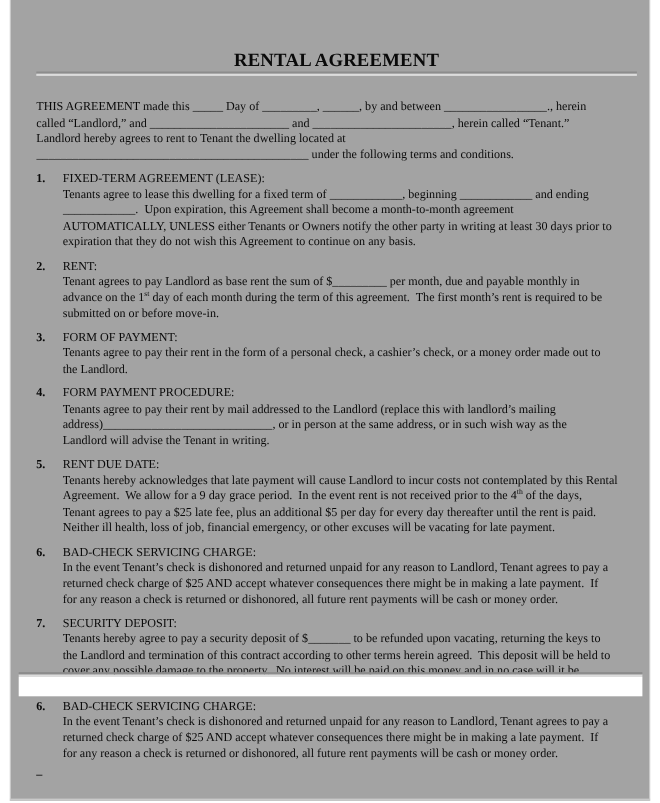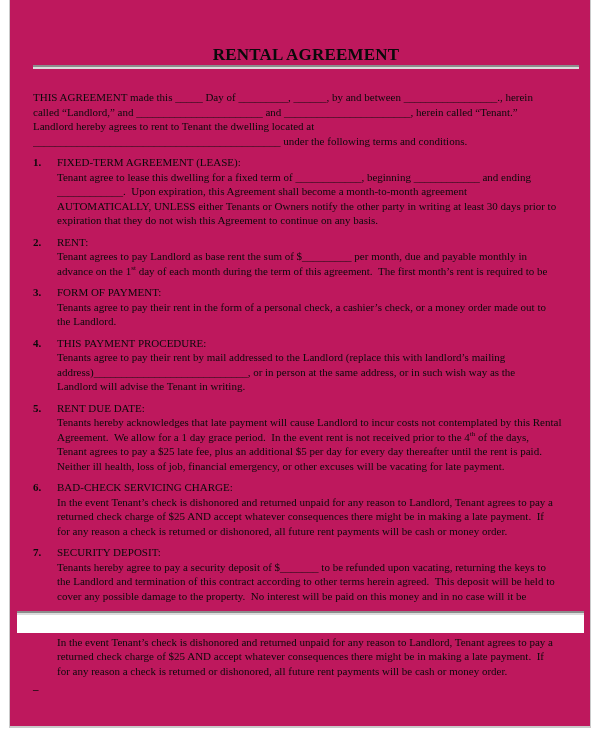--- a/index.html
+++ b/index.html
@@ -9,21 +9,21 @@
     height: 730px;
     background: #ffffff;
     overflow: hidden;
   }
   .sheet {
     position: absolute;
     top: 0;
     left: 9px;
     right: 9px;
     height: 726px;
-    background: #be185d;
+    background: #a3a3a3;
     border-left: 1px solid #c9c9c9;
     border-right: 1px solid #c9c9c9;
     border-bottom: 2px solid #c9c9c9;
     font-family: "Liberation Serif", "DejaVu Serif", serif;
     font-size: 11px;
     line-height: 14.5px;
     color: #0a0a0a;
   }
   .content {
     padding: 0 11px 0 23px;
@@ -105,61 +105,62 @@
       <div class="line">THIS AGREEMENT made this _____ Day of _________, ______, by and between _________________., herein</div>
       <div class="line">called “Landlord,” and _______________________ and _______________________, herein called “Tenant.”</div>
       <div class="line">Landlord hereby agrees to rent to Tenant the dwelling located at</div>
       <div class="line">_____________________________________________ under the following terms and conditions.</div>
     </div>
 
     <div class="section">
       <div class="num">1.</div>
       <div class="sec-body">
         <div class="heading">FIXED-TERM AGREEMENT (LEASE):</div>
-        <div class="line">Tenant agree to lease this dwelling for a fixed term of ____________, beginning ____________ and ending</div>
+        <div class="line">Tenants agree to lease this dwelling for a fixed term of ____________, beginning ____________ and ending</div>
         <div class="line">____________.  Upon expiration, this Agreement shall become a month-to-month agreement</div>
         <div class="line">AUTOMATICALLY, UNLESS either Tenants or Owners notify the other party in writing at least 30 days prior to</div>
         <div class="line">expiration that they do not wish this Agreement to continue on any basis.</div>
       </div>
     </div>
 
     <div class="section">
       <div class="num">2.</div>
       <div class="sec-body">
         <div class="heading">RENT:</div>
         <div class="line">Tenant agrees to pay Landlord as base rent the sum of $_________ per month, due and payable monthly in</div>
         <div class="line"><span>advance on the 1</span><sup>st</sup><span> day of each month during the term of this agreement.  The first month’s rent is required to be</span></div>
+        <div class="line">submitted on or before move-in.</div>
       </div>
     </div>
 
     <div class="section">
       <div class="num">3.</div>
       <div class="sec-body">
         <div class="heading">FORM OF PAYMENT:</div>
         <div class="line">Tenants agree to pay their rent in the form of a personal check, a cashier’s check, or a money order made out to</div>
         <div class="line">the Landlord.</div>
       </div>
     </div>
 
     <div class="section">
       <div class="num">4.</div>
       <div class="sec-body">
-        <div class="heading">THIS PAYMENT PROCEDURE:</div>
+        <div class="heading">FORM PAYMENT PROCEDURE:</div>
         <div class="line">Tenants agree to pay their rent by mail addressed to the Landlord (replace this with landlord’s mailing</div>
         <div class="line">address)____________________________, or in person at the same address, or in such wish way as the</div>
         <div class="line">Landlord will advise the Tenant in writing.</div>
       </div>
     </div>
 
     <div class="section">
       <div class="num">5.</div>
       <div class="sec-body">
         <div class="heading">RENT DUE DATE:</div>
         <div class="line">Tenants hereby acknowledges that late payment will cause Landlord to incur costs not contemplated by this Rental</div>
-        <div class="line"><span>Agreement.  We allow for a 1 day grace period.  In the event rent is not received prior to the 4</span><sup>th</sup><span> of the days,</span></div>
+        <div class="line"><span>Agreement.  We allow for a 9 day grace period.  In the event rent is not received prior to the 4</span><sup>th</sup><span> of the days,</span></div>
         <div class="line">Tenant agrees to pay a $25 late fee, plus an additional $5 per day for every day thereafter until the rent is paid.</div>
         <div class="line">Neither ill health, loss of job, financial emergency, or other excuses will be vacating for late payment.</div>
       </div>
     </div>
 
     <div class="section">
       <div class="num">6.</div>
       <div class="sec-body">
         <div class="heading">BAD-CHECK SERVICING CHARGE:</div>
         <div class="line">In the event Tenant’s check is dishonored and returned unpaid for any reason to Landlord, Tenant agrees to pay a</div>

